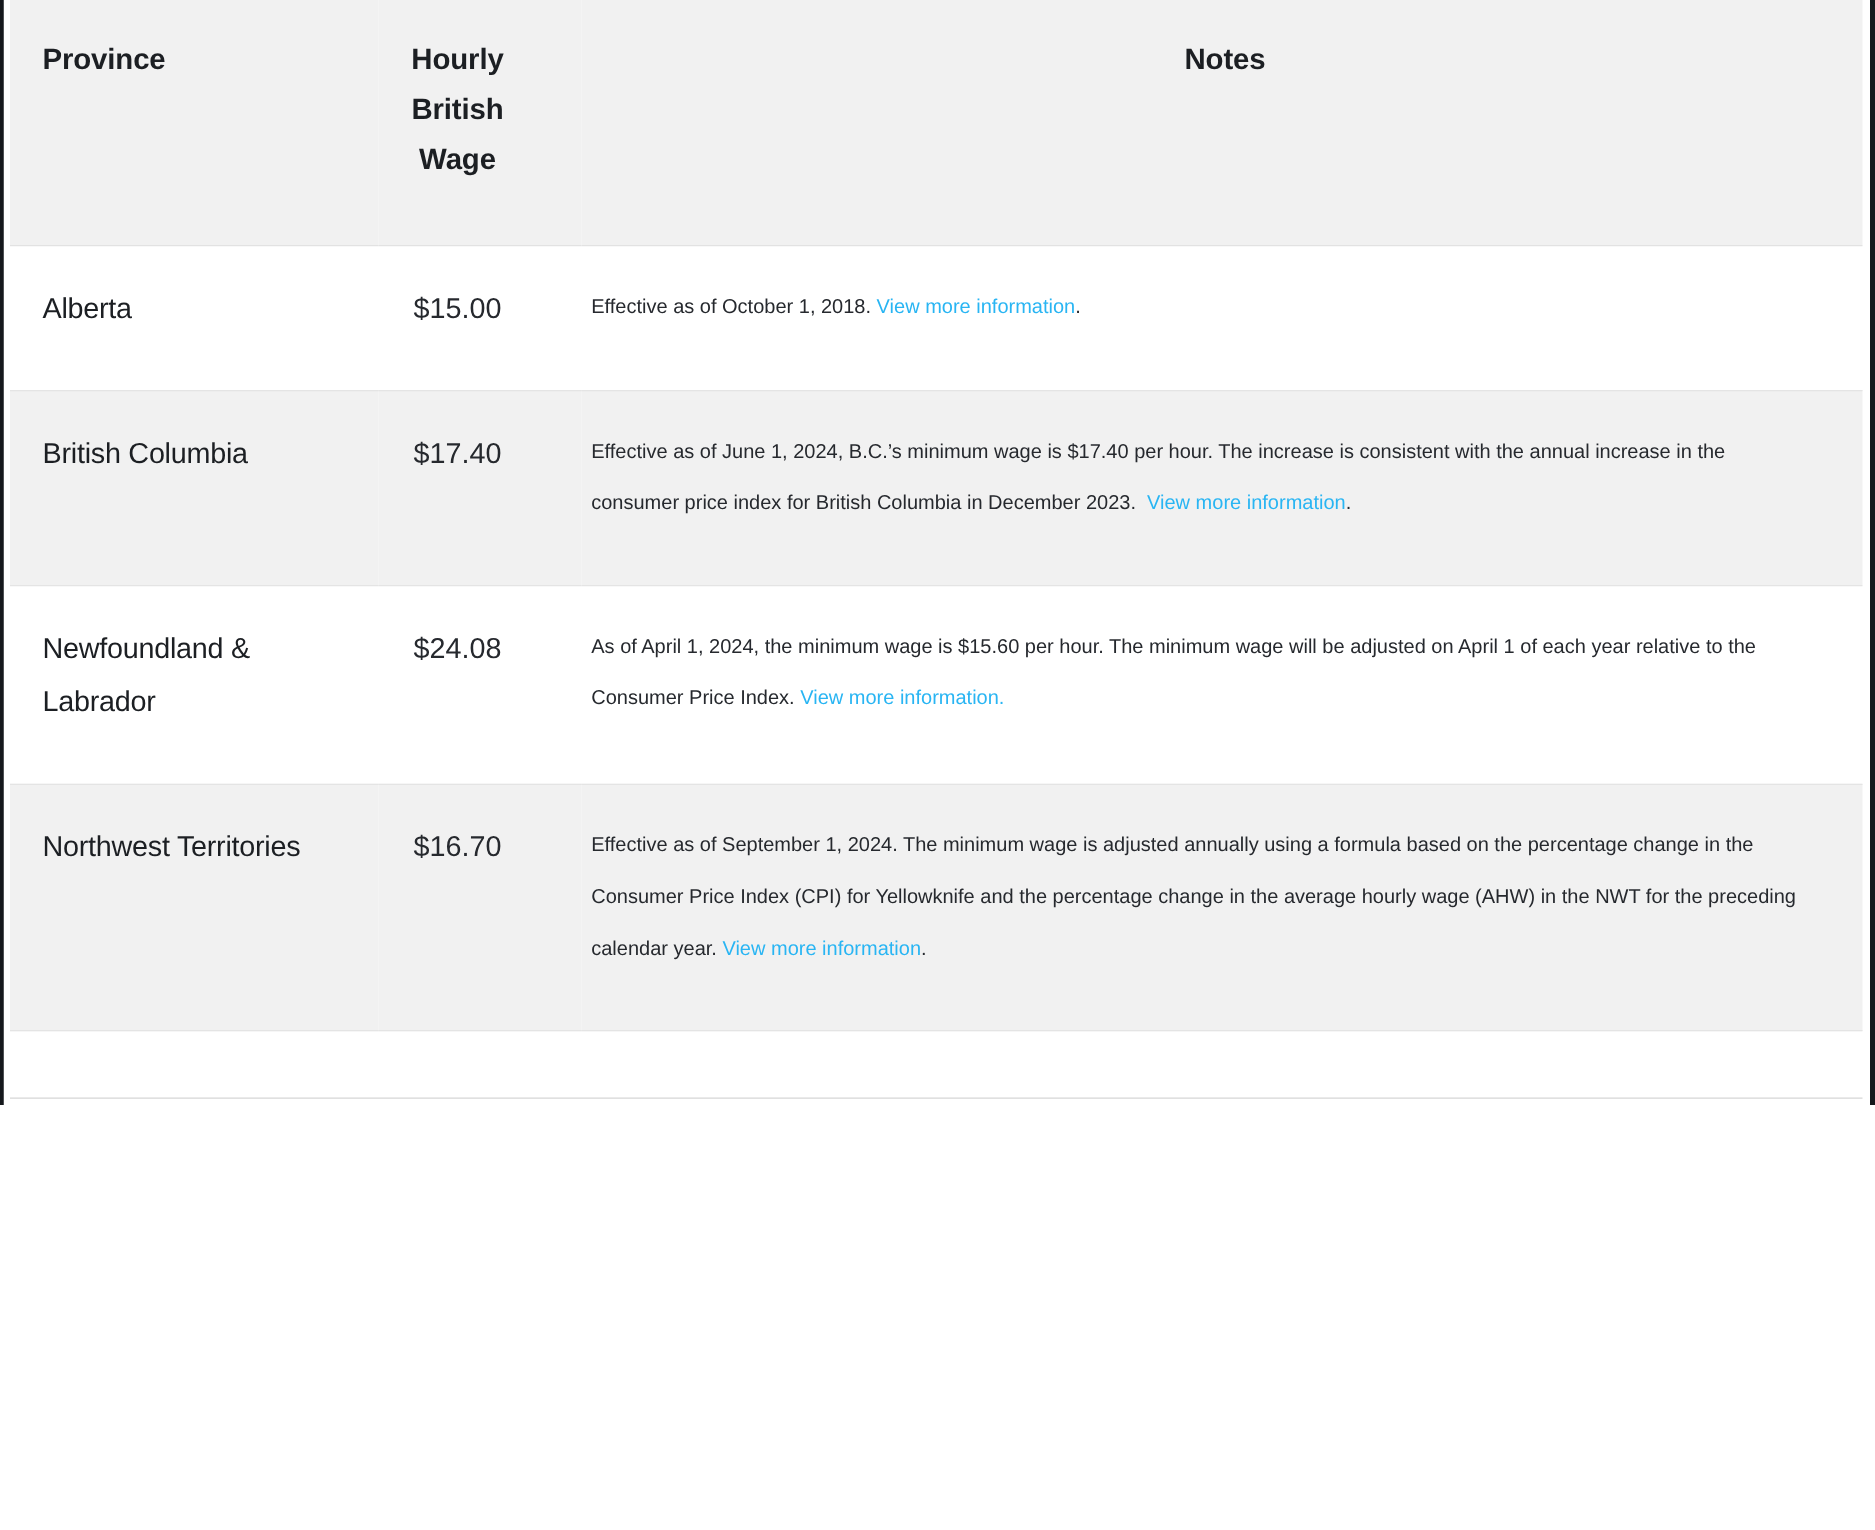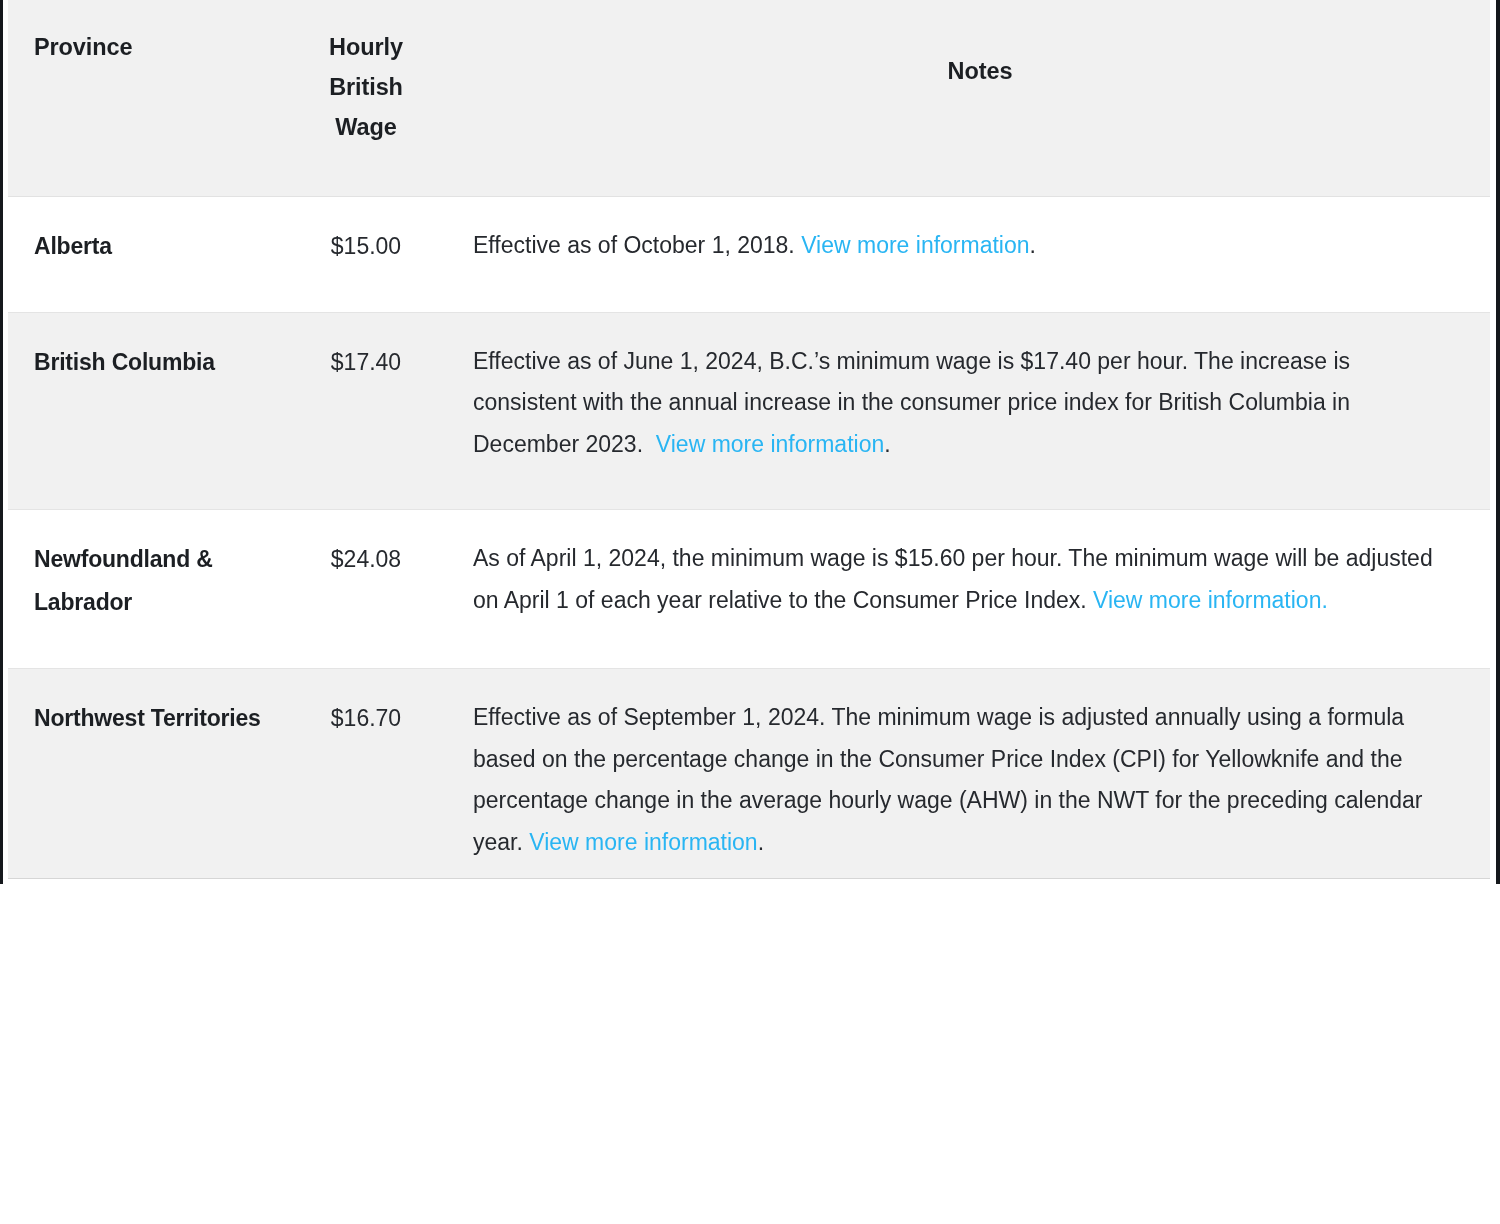--- a/index.html
+++ b/index.html
@@ -70,58 +70,57 @@
     text-align: left;
     padding: 27px 0 0 26px;
   }
   th.th-wage .th-inner {
     text-align: center;
     padding: 27px 36px 0 0;
   }
   th.th-notes .th-inner {
     text-align: center;
     padding: 27px 0 0 0;
-    margin-top: 24px;
   }
 
   tbody tr.row-alt { background: #f1f1f1; }
   tbody tr.row-plain { background: #ffffff; }
 
   tbody td {
     padding: 0;
     vertical-align: top;
     border-bottom: 1px solid #e4e4e4;
     box-sizing: border-box;
   }
 
   td.cell-province {
     padding: 28px 12px 44px 26px;
     font-size: 23px;
-    font-weight: bold;
+    font-weight: normal;
     color: #1c1f23;
     line-height: 43px;
     letter-spacing: -0.2px;
   }
 
   td.cell-wage {
     padding: 28px 0 24px 0;
     text-align: center;
     font-size: 23px;
     font-weight: normal;
     color: #26292e;
     line-height: 43px;
   }
   td.cell-wage .wage-inner {
     display: inline-block;
     padding-right: 36px;
   }
 
   td.cell-notes {
     padding: 28px 48px 44px 8px;
-    font-size: 23px;
+    font-size: 16px;
     font-weight: normal;
     color: #26292e;
     line-height: 41.5px;
     text-align: left;
   }
 
   .notes-link {
     color: #29b5f3;
     text-decoration: none;
     cursor: pointer;

